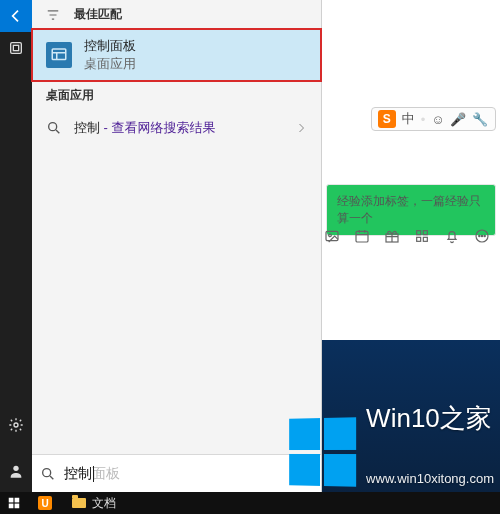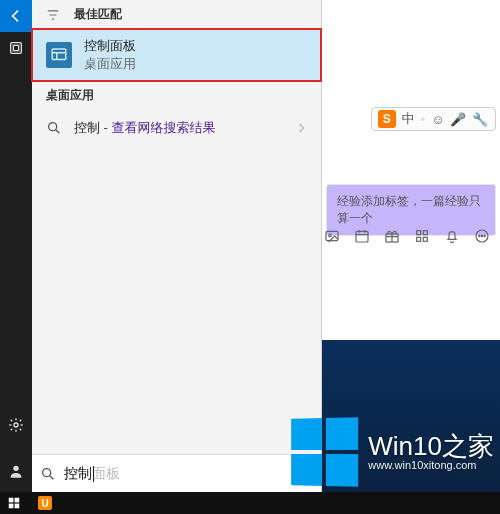--- a/index.html
+++ b/index.html
@@ -81,47 +81,47 @@
   .ime-bar {
     position: absolute; right: 4px; top: 107px; height: 24px;
     border: 1px solid #cfcfcf; border-radius: 4px; background: #fcfcfc;
     display: flex; align-items: center; gap: 6px; padding: 0 6px; color:#555; font-size:13px;
   }
   .ime-bar .sogou { background:#ff7a00; color:#fff; width:18px; height:18px; border-radius:3px; display:flex; align-items:center; justify-content:center; font-size:12px; font-weight:bold;}
   .ime-sep { color:#ddd; }
   
   .tag-hint {
     position: absolute; right: 4px; top: 184px; width: 170px;
-    border: 1px solid #e6e6e6; border-radius: 3px; background:#c4b5fd;
+    border: 1px solid #e6e6e6; border-radius: 3px; background:#22c55e;
     font-size: 12px; color:#555; padding: 8px 10px;
   }
   .toolbar-row {
     position: absolute; right: 10px; top: 228px; display: flex; gap: 14px; color:#666;
   }
   .toolbar-row .tb-icon { width:16px; height:16px; cursor:pointer; }
   
   .desktop-bg {
     position: absolute; left: 0; right: 0; top: 340px; bottom: 0;
     background: linear-gradient(180deg, #0a2f5c 0%, #0a2240 100%);
   }
   
   
   .watermark {
     position: absolute; right: 6px; bottom: 28px; z-index: 50;
-    display: flex; align-items: center; gap: 10px; color: #fff;
+    display: flex; align-items: flex-end; gap: 10px; color: #fff;
     text-shadow: 0 1px 2px rgba(0,0,0,.4);
   }
   .win-logo {
     width: 68px; height: 68px; display: grid; grid-template-columns: 1fr 1fr; grid-template-rows:1fr 1fr; gap:4px;
     transform: perspective(300px) rotateY(-10deg);
   }
   .win-logo div { background: #00a1f1; }
   .watermark .wm-text { display:flex; flex-direction:column; line-height:1.05;}
   .wm-title { font-size: 26px; font-weight: 300; }
-  .wm-url { font-size: 11px; opacity:.92; }
+  .wm-url { font-size: 13px; opacity:.92;margin-top:40px; }
   
   
   .taskbar {
     position: absolute; left:0; bottom:0; width:100%; height:22px;
     background:#101010; display:flex; align-items:center; color:#ddd;
   }
   .start-btn { width:28px; height:22px; display:flex; align-items:center; justify-content:center; cursor:pointer;}
   .start-btn svg { width:14px; height:14px; }
   .task-item { display:flex; align-items:center; gap:6px; height:22px; padding: 0 10px; cursor:pointer; font-size:12px; }
   .task-item .app-icon { width:14px; height:14px; border-radius:2px; display:flex; align-items:center; justify-content:center; font-size:10px;}
@@ -277,13 +277,17 @@
     <svg viewBox="0 0 24 24" fill="#fff">
         <rect x="3" y="3" width="8" height="8"></rect>
         <rect x="13" y="3" width="8" height="8"></rect>
         <rect x="3" y="13" width="8" height="8"></rect>
         <rect x="13" y="13" width="8" height="8"></rect>
       </svg>
   </div>
   <div class="task-item">
     <span class="app-icon uc">U</span>
   </div>
+  <div class="task-item">
+    <span class="folder-icon-mini"></span>
+    <span>文档</span>
+  </div>
 </div>
 
 </body></html>

